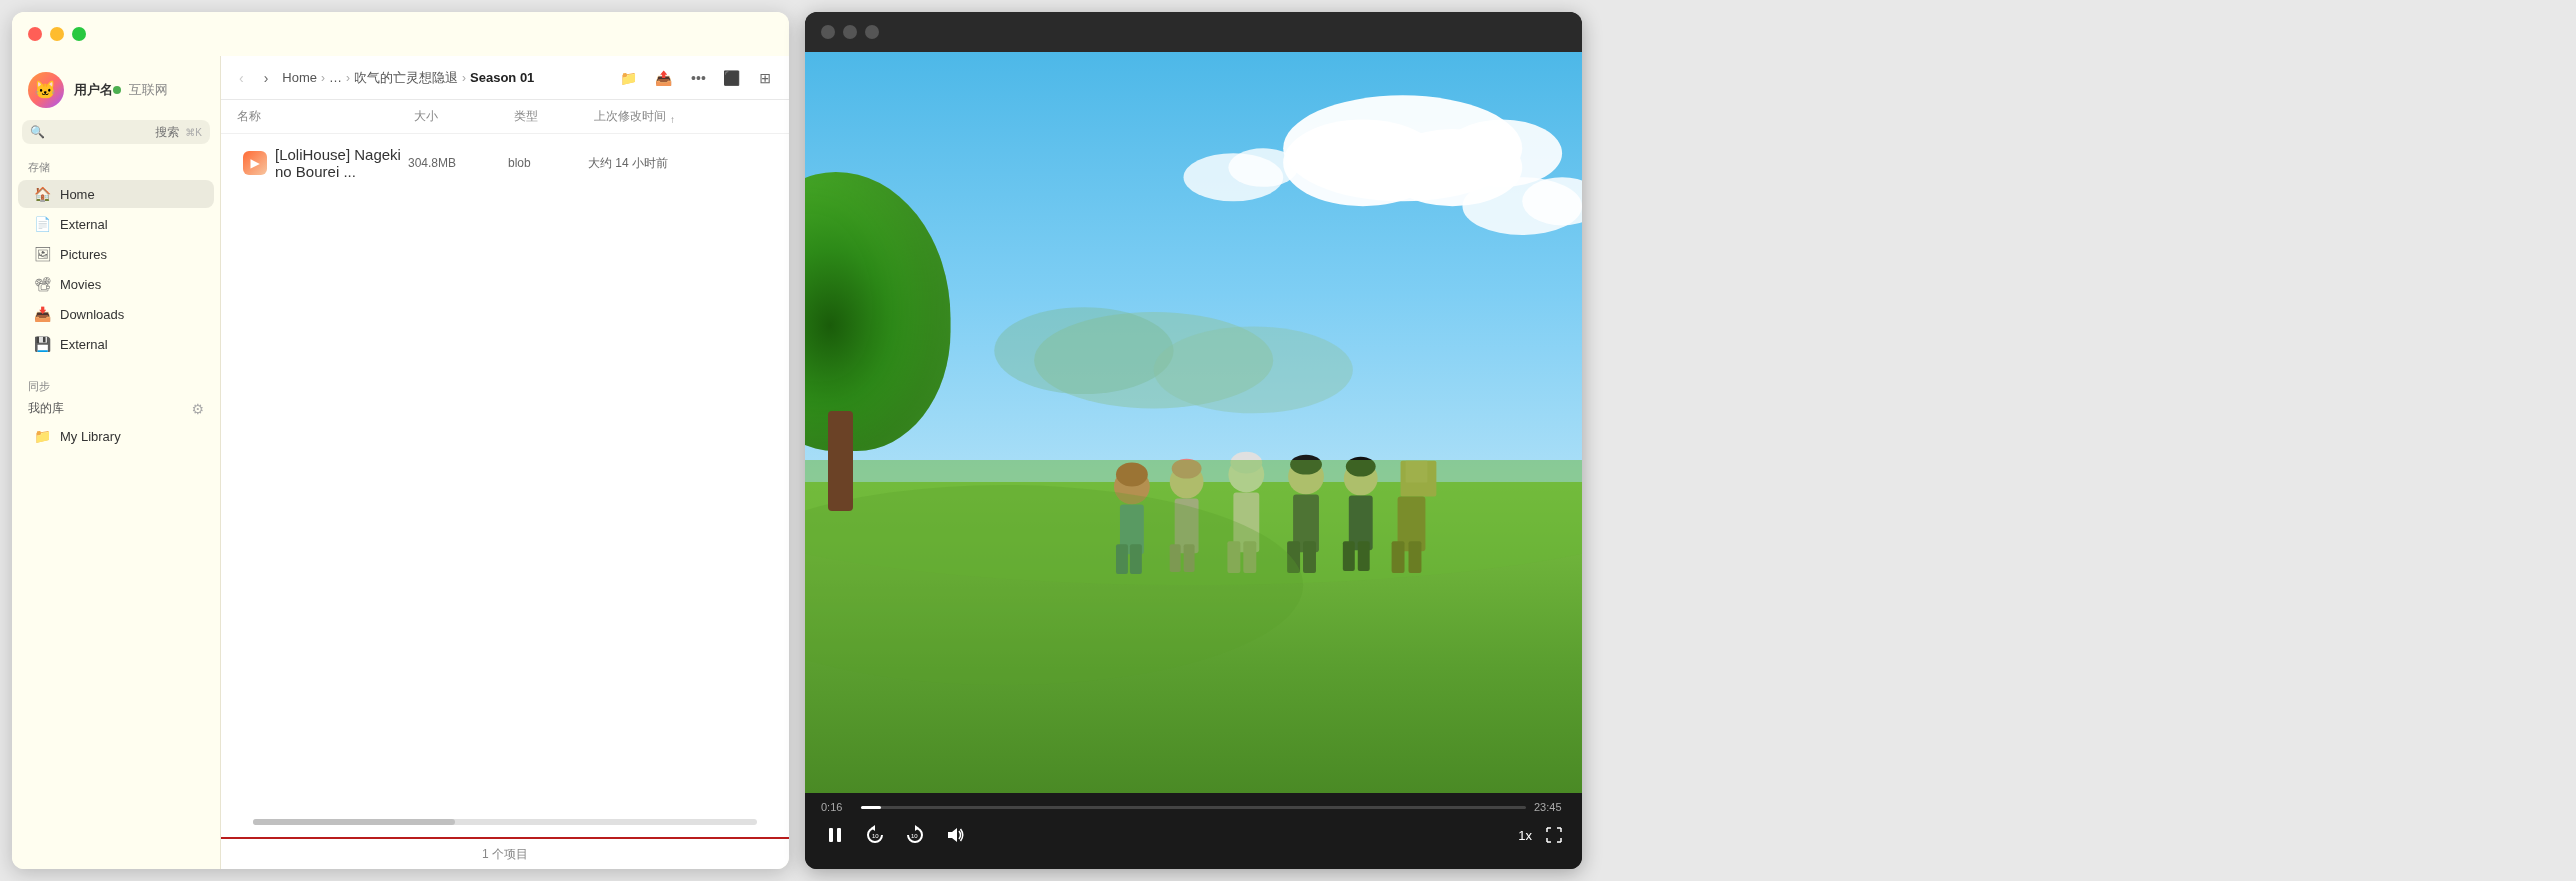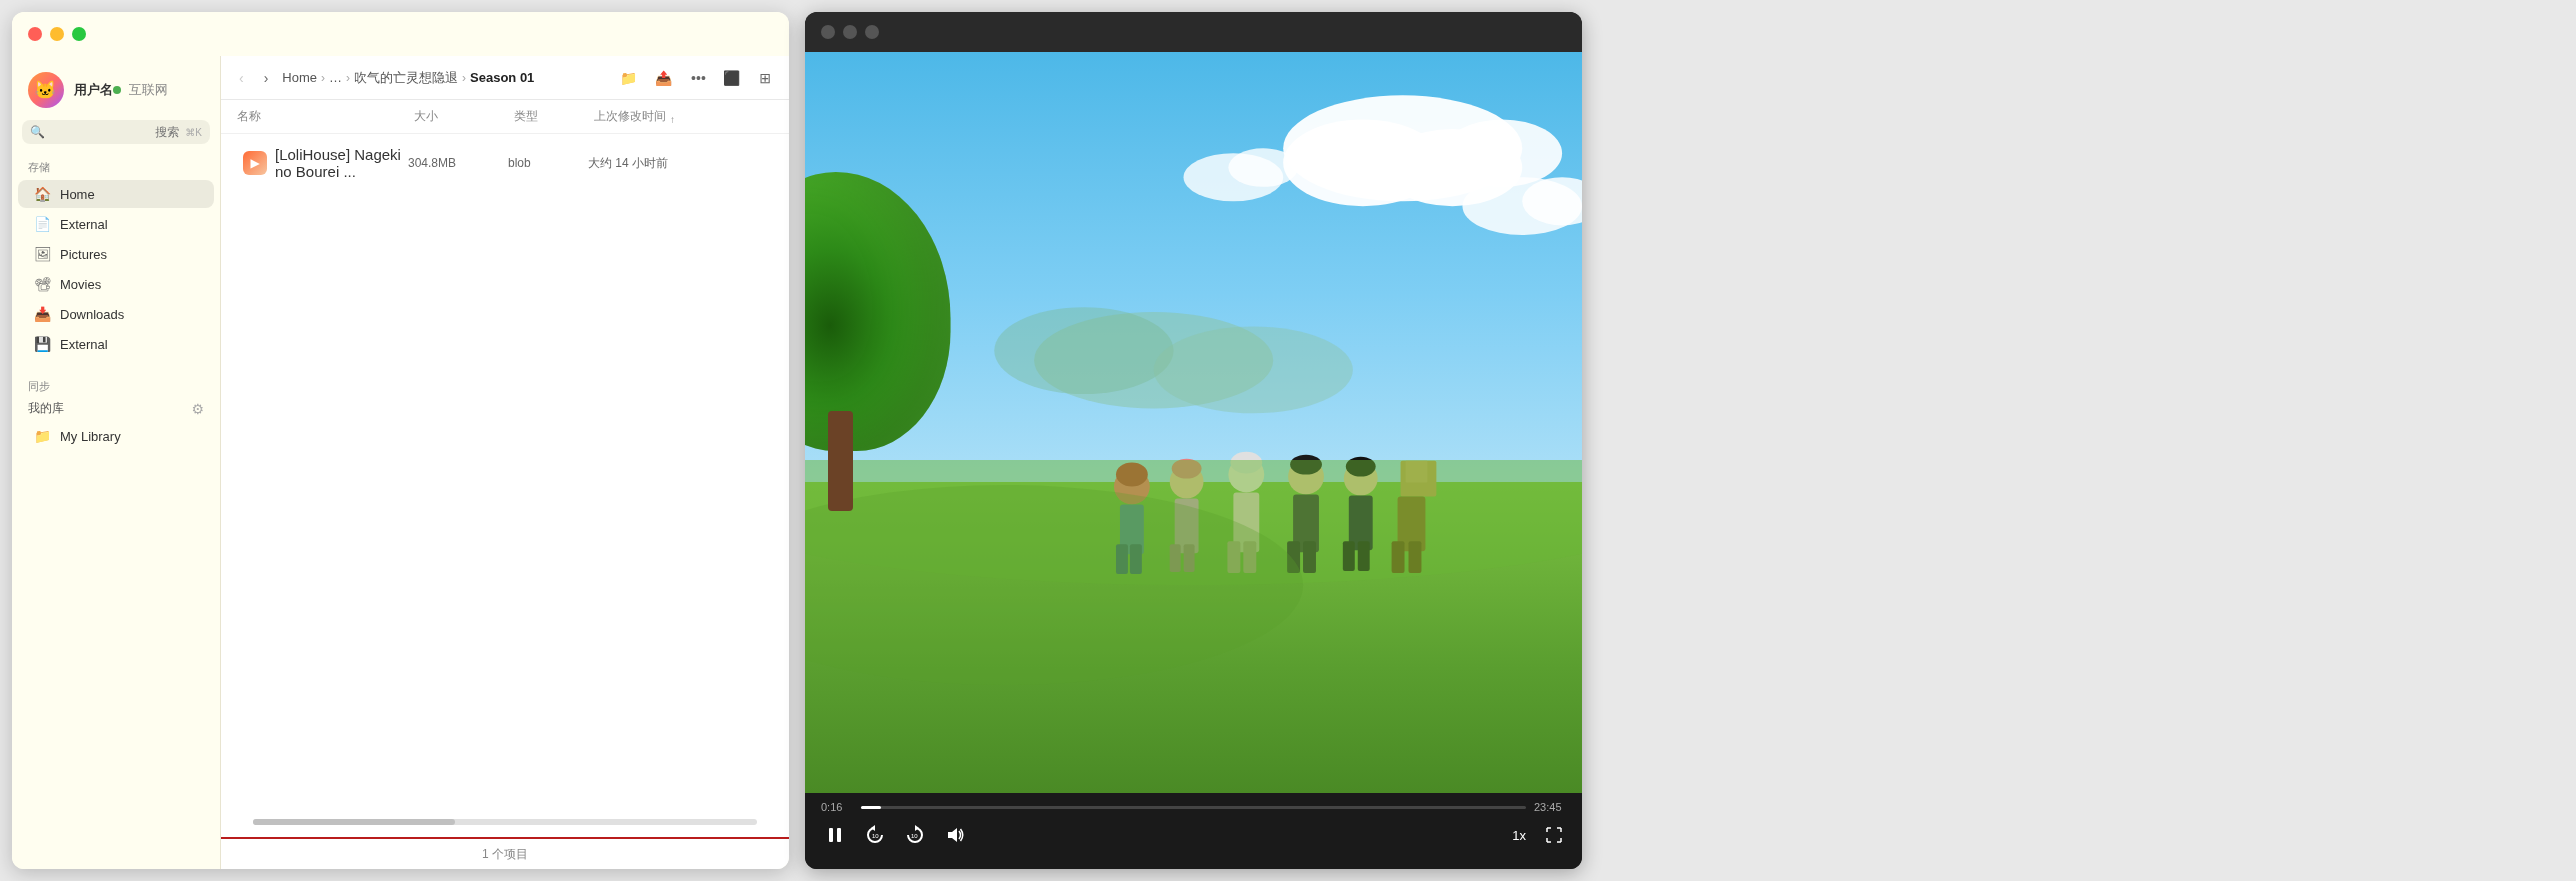--- a/index.html
+++ b/index.html
@@ -430,21 +430,21 @@
       font-size: 20px;
       padding: 4px;
       display: flex;
       align-items: center;
       justify-content: center;
     }
 
     .controls-right {
       display: flex;
       align-items: center;
-      gap: 12px;
+      gap: 6px;
     }
     .speed-label {
       font-size: 12px;
       color: #fff;
       cursor: pointer;
     }
     .fullscreen-btn {
       background: none;
       border: none;
       cursor: pointer;

